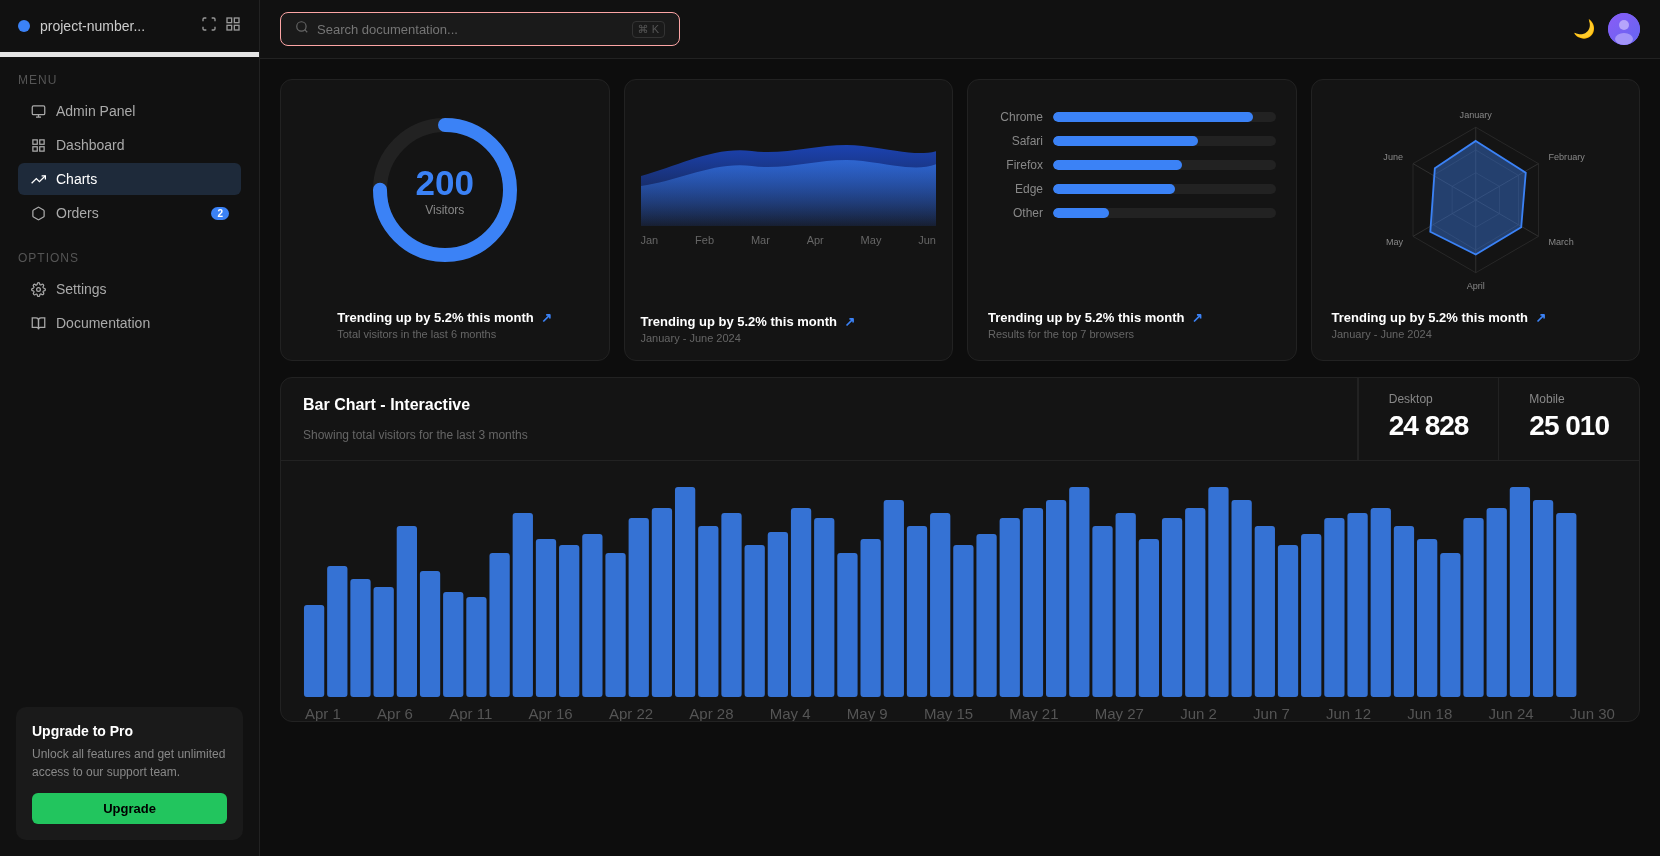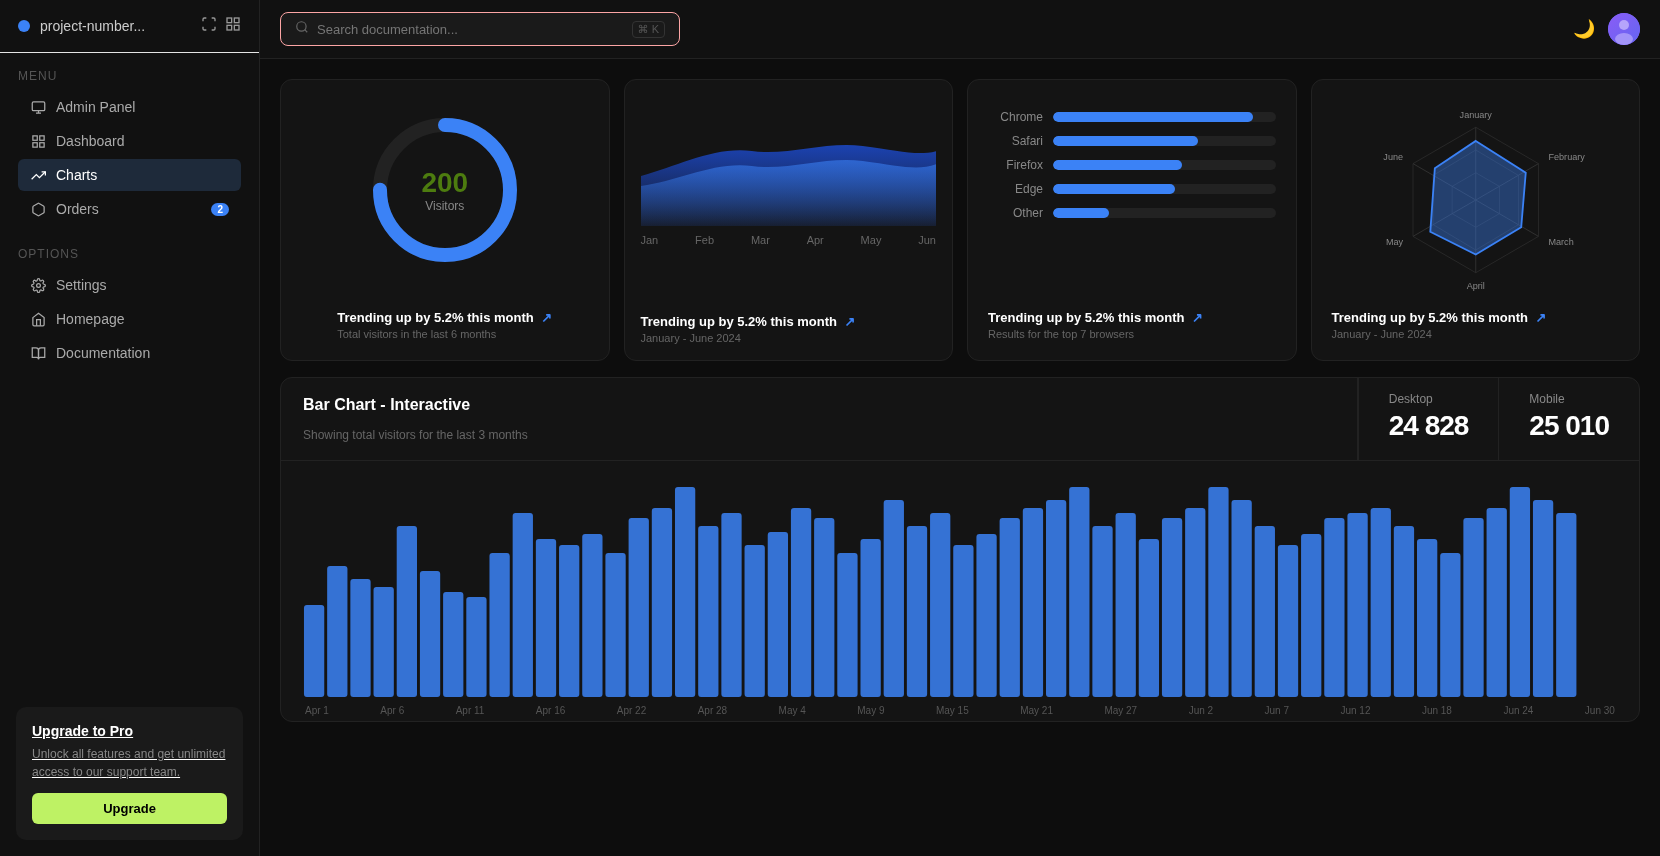--- a/index.html
+++ b/index.html
@@ -21,21 +21,21 @@
       flex-direction: column;
       padding: 0;
       border-right: 1px solid #222;
       flex-shrink: 0;
     }
     .sidebar-header {
       display: flex;
       align-items: center;
       padding: 16px 18px;
       gap: 10px;
-      border-bottom: 1px solid #e5e5e5;
+      border-bottom: 5px solid #e5e5e5;
     }
     .sidebar-dot {
       width: 12px; height: 12px;
       background: #3b82f6;
       border-radius: 50%;
     }
     .sidebar-title {
       font-size: 14px;
       font-weight: 500;
       color: #ccc;
@@ -107,21 +107,21 @@
       color: #fff;
       margin-bottom: 6px;
     }
     .upgrade-desc {
       font-size: 12px;
       color: #888;
       line-height: 1.5;
       margin-bottom: 12px;
     }
     .upgrade-btn {
-      background: #bef264;
+      background: #22c55e;
       color: #000;
       border: none;
       border-radius: 6px;
       padding: 8px 0;
       width: 100%;
       font-size: 13px;
       font-weight: 600;
       cursor: pointer;
     }
 
@@ -227,23 +227,23 @@
     .radial-wrapper svg {
       transform: rotate(-90deg);
     }
     .radial-center {
       position: absolute;
       top: 50%; left: 50%;
       transform: translate(-50%, -50%);
       text-align: center;
     }
     .radial-value {
-      font-size: 28px;
+      font-size: 35px;
       font-weight: 700;
-      color: #4d7c0f;
+      color: #3b82f6;
     }
     .radial-label {
       font-size: 12px;
       color: #888;
     }
 
     
     .area-card {
       padding: 16px;
     }
@@ -364,21 +364,21 @@
       position: relative;
       overflow: hidden;
     }
     .bar-chart-svg {
       width: 100%;
       height: 220px;
     }
     .bar-x-labels {
       display: flex;
       justify-content: space-between;
-      font-size: 10px;
+      font-size: 15px;
       color: #555;
       margin-top: 4px;
       padding: 0 2px;
     }
   </style>
 </head>
 <body>
 
 <nav class="sidebar">
   <div class="sidebar-header">
@@ -453,42 +453,33 @@
     <div class="nav-item">
       <span class="icon">
         <svg width="15" height="15" viewBox="0 0 24 24" fill="none" stroke="currentColor" stroke-width="2">
             <circle cx="12" cy="12" r="3"></circle>
             <path d="M19.4 15a1.65 1.65 0 00.33 1.82l.06.06a2 2 0 010 2.83 2 2 0 01-2.83 0l-.06-.06a1.65 1.65 0 00-1.82-.33 1.65 1.65 0 00-1 1.51V21a2 2 0 01-4 0v-.09A1.65 1.65 0 009 19.4a1.65 1.65 0 00-1.82.33l-.06.06a2 2 0 01-2.83-2.83l.06-.06A1.65 1.65 0 004.68 15a1.65 1.65 0 00-1.51-1H3a2 2 0 010-4h.09A1.65 1.65 0 004.6 9a1.65 1.65 0 00-.33-1.82l-.06-.06a2 2 0 012.83-2.83l.06.06A1.65 1.65 0 009 4.68a1.65 1.65 0 001-1.51V3a2 2 0 014 0v.09a1.65 1.65 0 001 1.51 1.65 1.65 0 001.82-.33l.06-.06a2 2 0 012.83 2.83l-.06.06A1.65 1.65 0 0019.4 9a1.65 1.65 0 001.51 1H21a2 2 0 010 4h-.09a1.65 1.65 0 00-1.51 1z"></path>
           </svg>
       </span>
       <span>Settings</span>
     </div>
 
-    <div class="nav-item">
-      <span class="icon">
-        <svg width="15" height="15" viewBox="0 0 24 24" fill="none" stroke="currentColor" stroke-width="2">
-            <path d="M3 9l9-7 9 7v11a2 2 0 01-2 2H5a2 2 0 01-2-2z"></path>
-            <polyline points="9 22 9 12 15 12 15 22"></polyline>
-          </svg>
-      </span>
-      <span>Homepage</span>
-    </div>
 
     <div class="nav-item">
       <span class="icon">
         <svg width="15" height="15" viewBox="0 0 24 24" fill="none" stroke="currentColor" stroke-width="2">
             <path d="M2 3h6a4 4 0 014 4v14a3 3 0 00-3-3H2z"></path>
             <path d="M22 3h-6a4 4 0 00-4 4v14a3 3 0 013-3h7z"></path>
           </svg>
       </span>
       <span>Documentation</span>
     </div>
   </div>
 
-  <div class="upgrade-box" style="margin-top: auto; text-decoration: underline;">
+  <div class="upgrade-box" style="margin-top: auto;">
     <div class="upgrade-title">Upgrade to Pro</div>
     <div class="upgrade-desc">Unlock all features and get unlimited access to our support team.</div>
     <button class="upgrade-btn">Upgrade</button>
   </div>
 </nav>
 
 <div class="main">
 
   <div class="topbar">
     <div class="search-bar">

